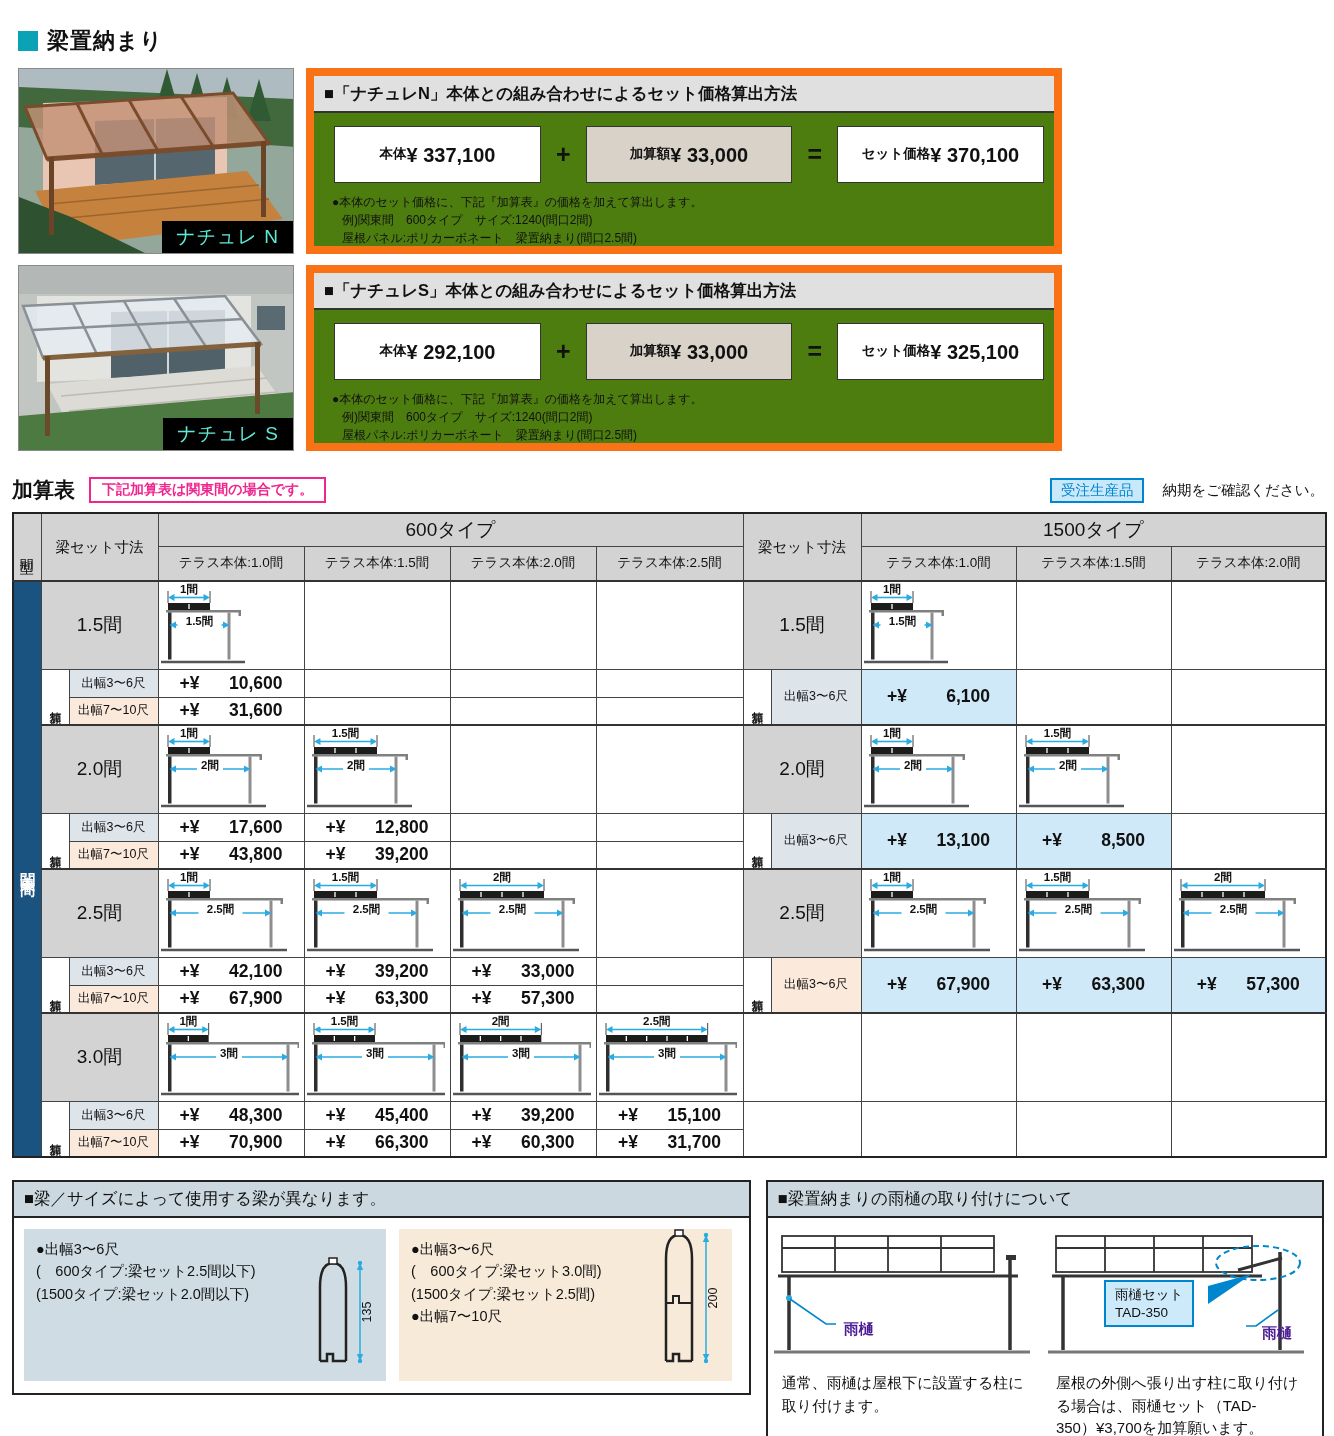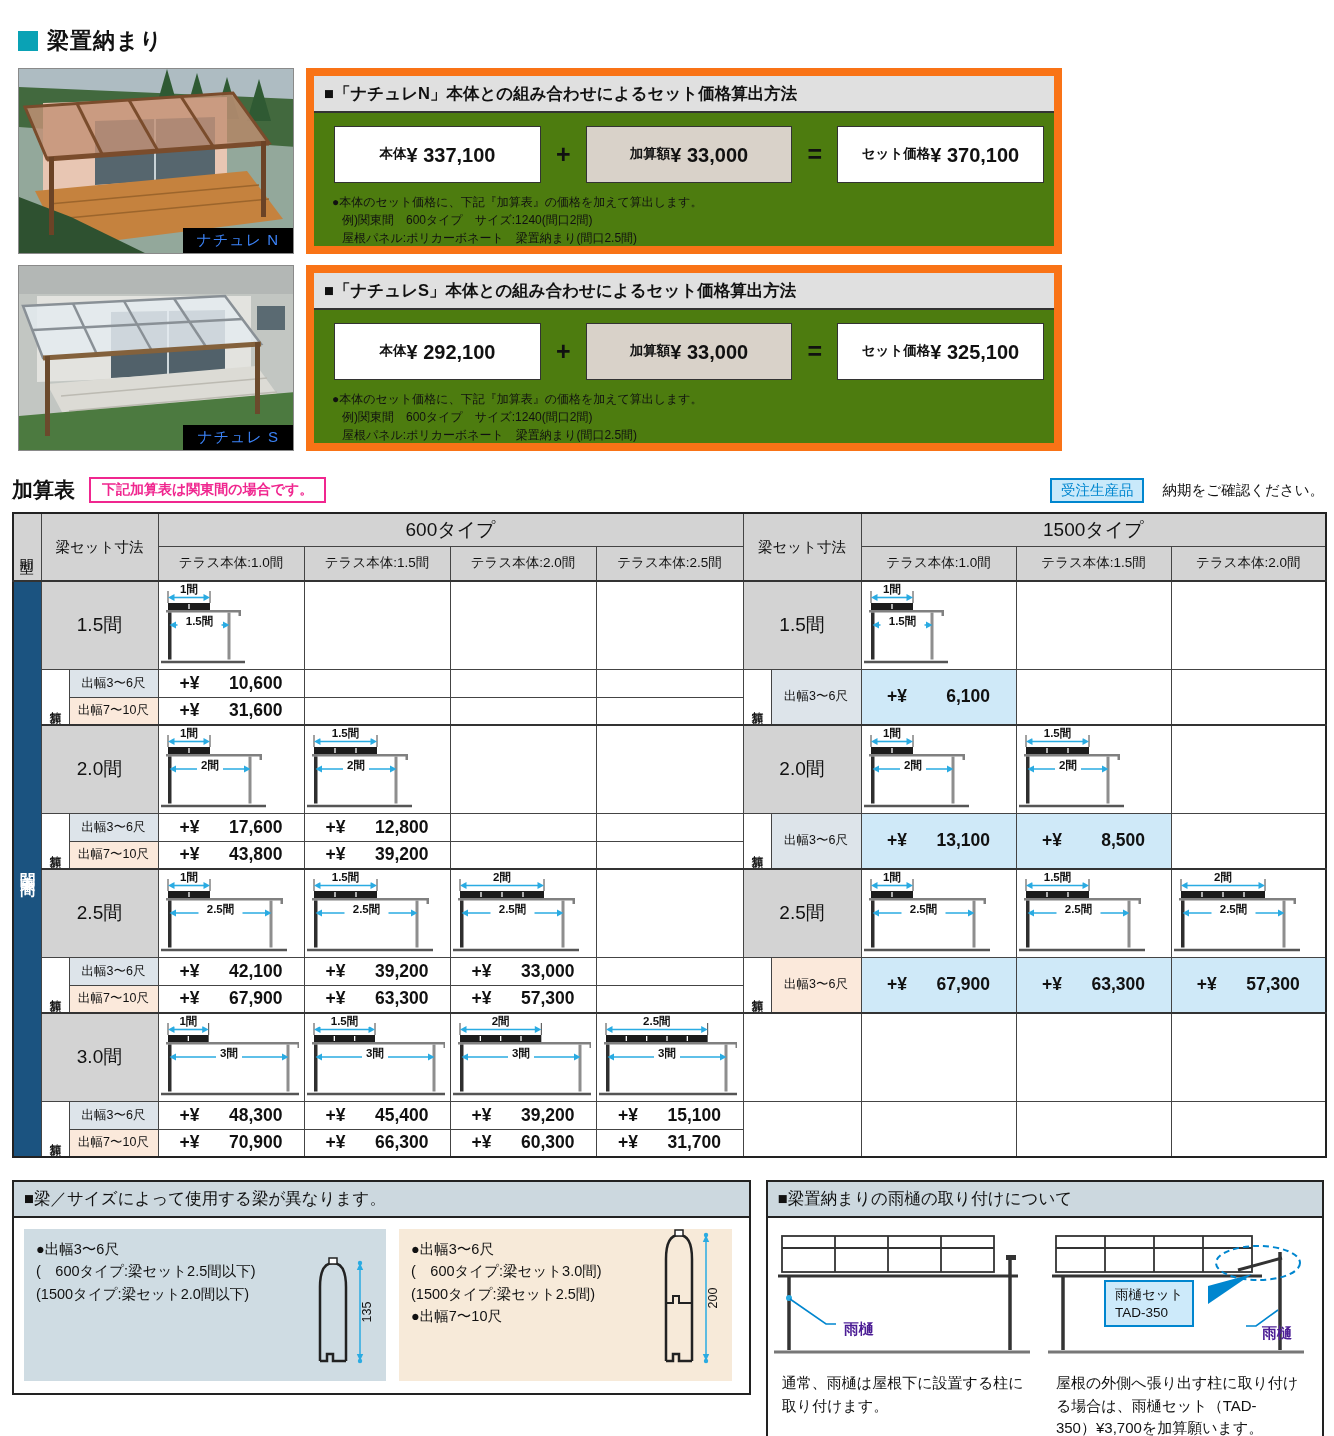--- a/index.html
+++ b/index.html
@@ -10,21 +10,21 @@
 
 .title-row{display:flex;align-items:center;gap:9px;margin:18px 0 12px 8px}
 .title-sq{width:20px;height:20px;background:#0aa2b5}
 .title-text{font-size:22px;font-weight:bold;letter-spacing:1px}
 
 
 .top{display:flex;gap:12px;margin-left:8px}
 .photos{display:flex;flex-direction:column;gap:11px}
 .photo{position:relative;width:276px;height:186px;border:1px solid #8a8a8a;overflow:hidden;background:#aab5ae}
 .photo svg{display:block}
-.photo-label{position:absolute;right:0;bottom:0;background:#000;color:#3b82f6;font-size:15px;padding:3px 14px;letter-spacing:1px}
+.photo-label{position:absolute;right:0;bottom:0;background:#000;color:#5eead4;font-size:19px;padding:3px 14px;letter-spacing:1px}
 .calcs{display:flex;flex-direction:column;gap:11px}
 .calc-box{width:756px;height:186px;border:8px solid #f97316;background:#4d7c0f}
 .calc-head{background:#e0e0e0;border-bottom:2px solid #333;font-weight:bold;font-size:16.5px;padding:7px 10px 6px 10px}
 .formula{display:flex;align-items:center;gap:15px;padding:13px 10px 5px 20px}
 .f-box{border:1.5px solid #333;width:208px;height:57px;display:flex;flex-direction:row;justify-content:center;align-items:center;background:#fff}
 .f-gray{background:#d9d2c9}
 .f-label{font-size:13.5px;font-weight:bold;line-height:1.2}
 .f-price{font-size:20px;font-weight:bold;line-height:1.2}
 .f-op{font-size:25px;font-weight:bold}
 .calc-notes{padding:5px 18px 0 18px;font-size:12px;line-height:1.5}

